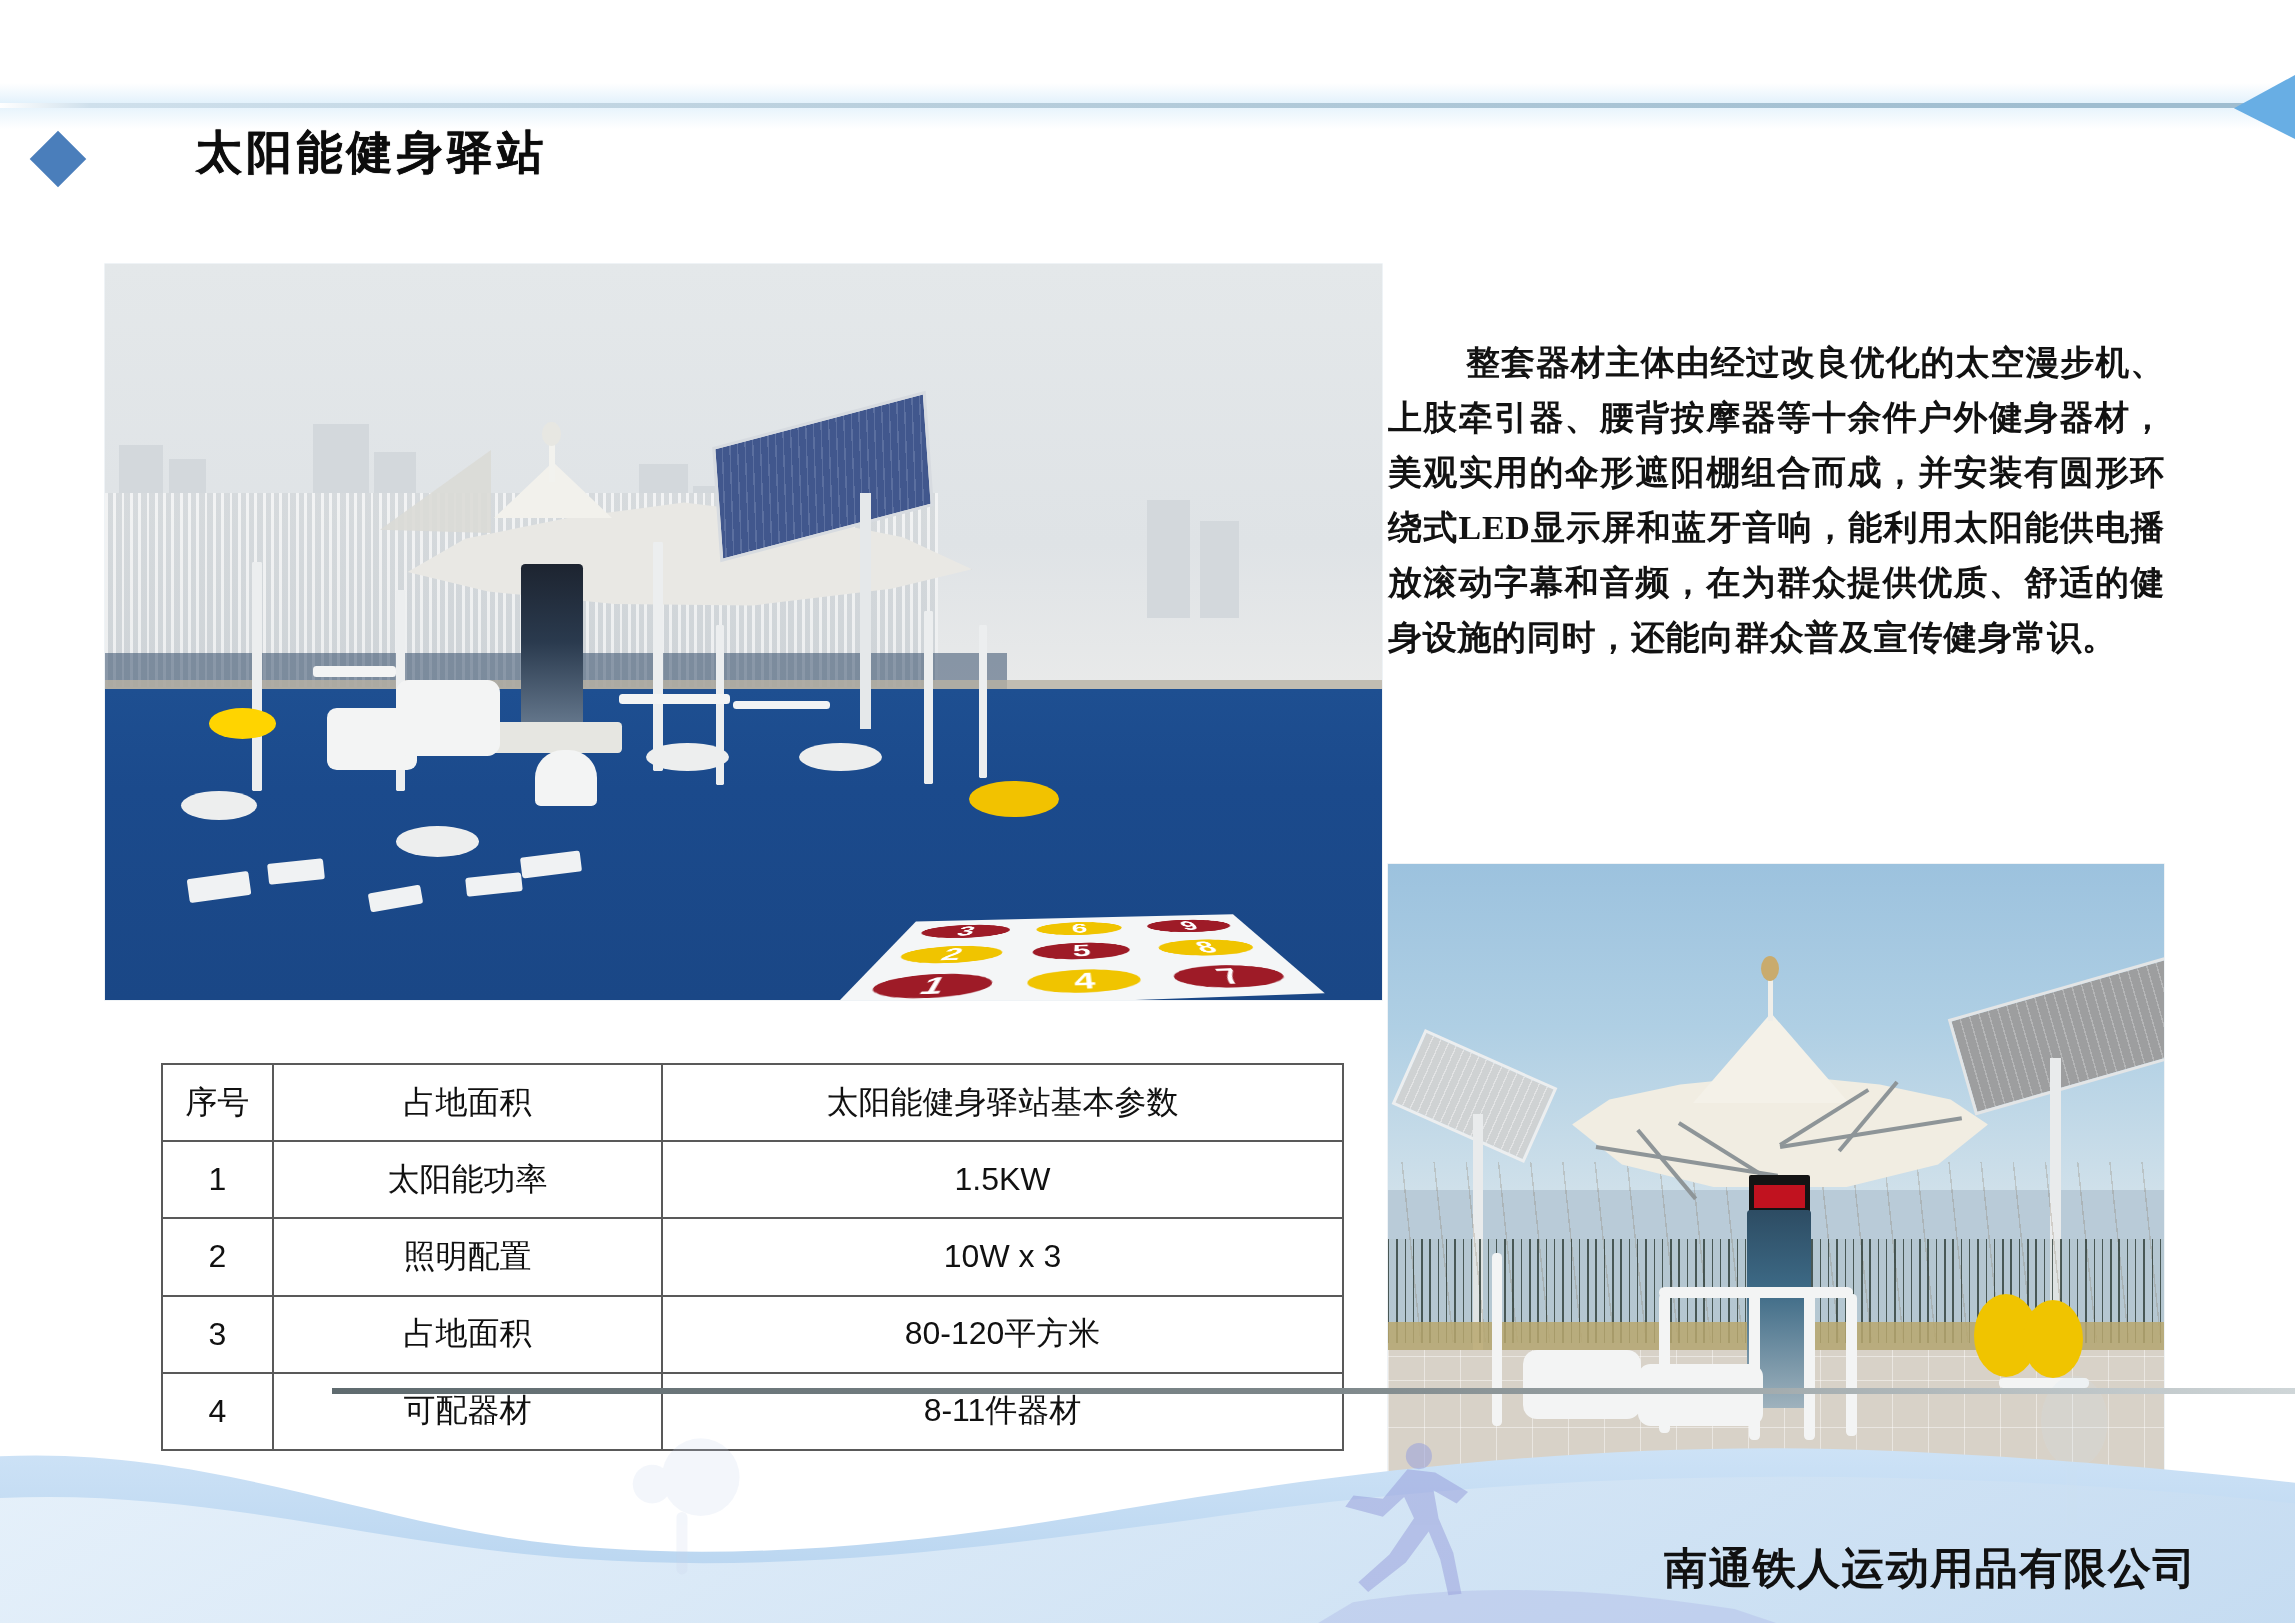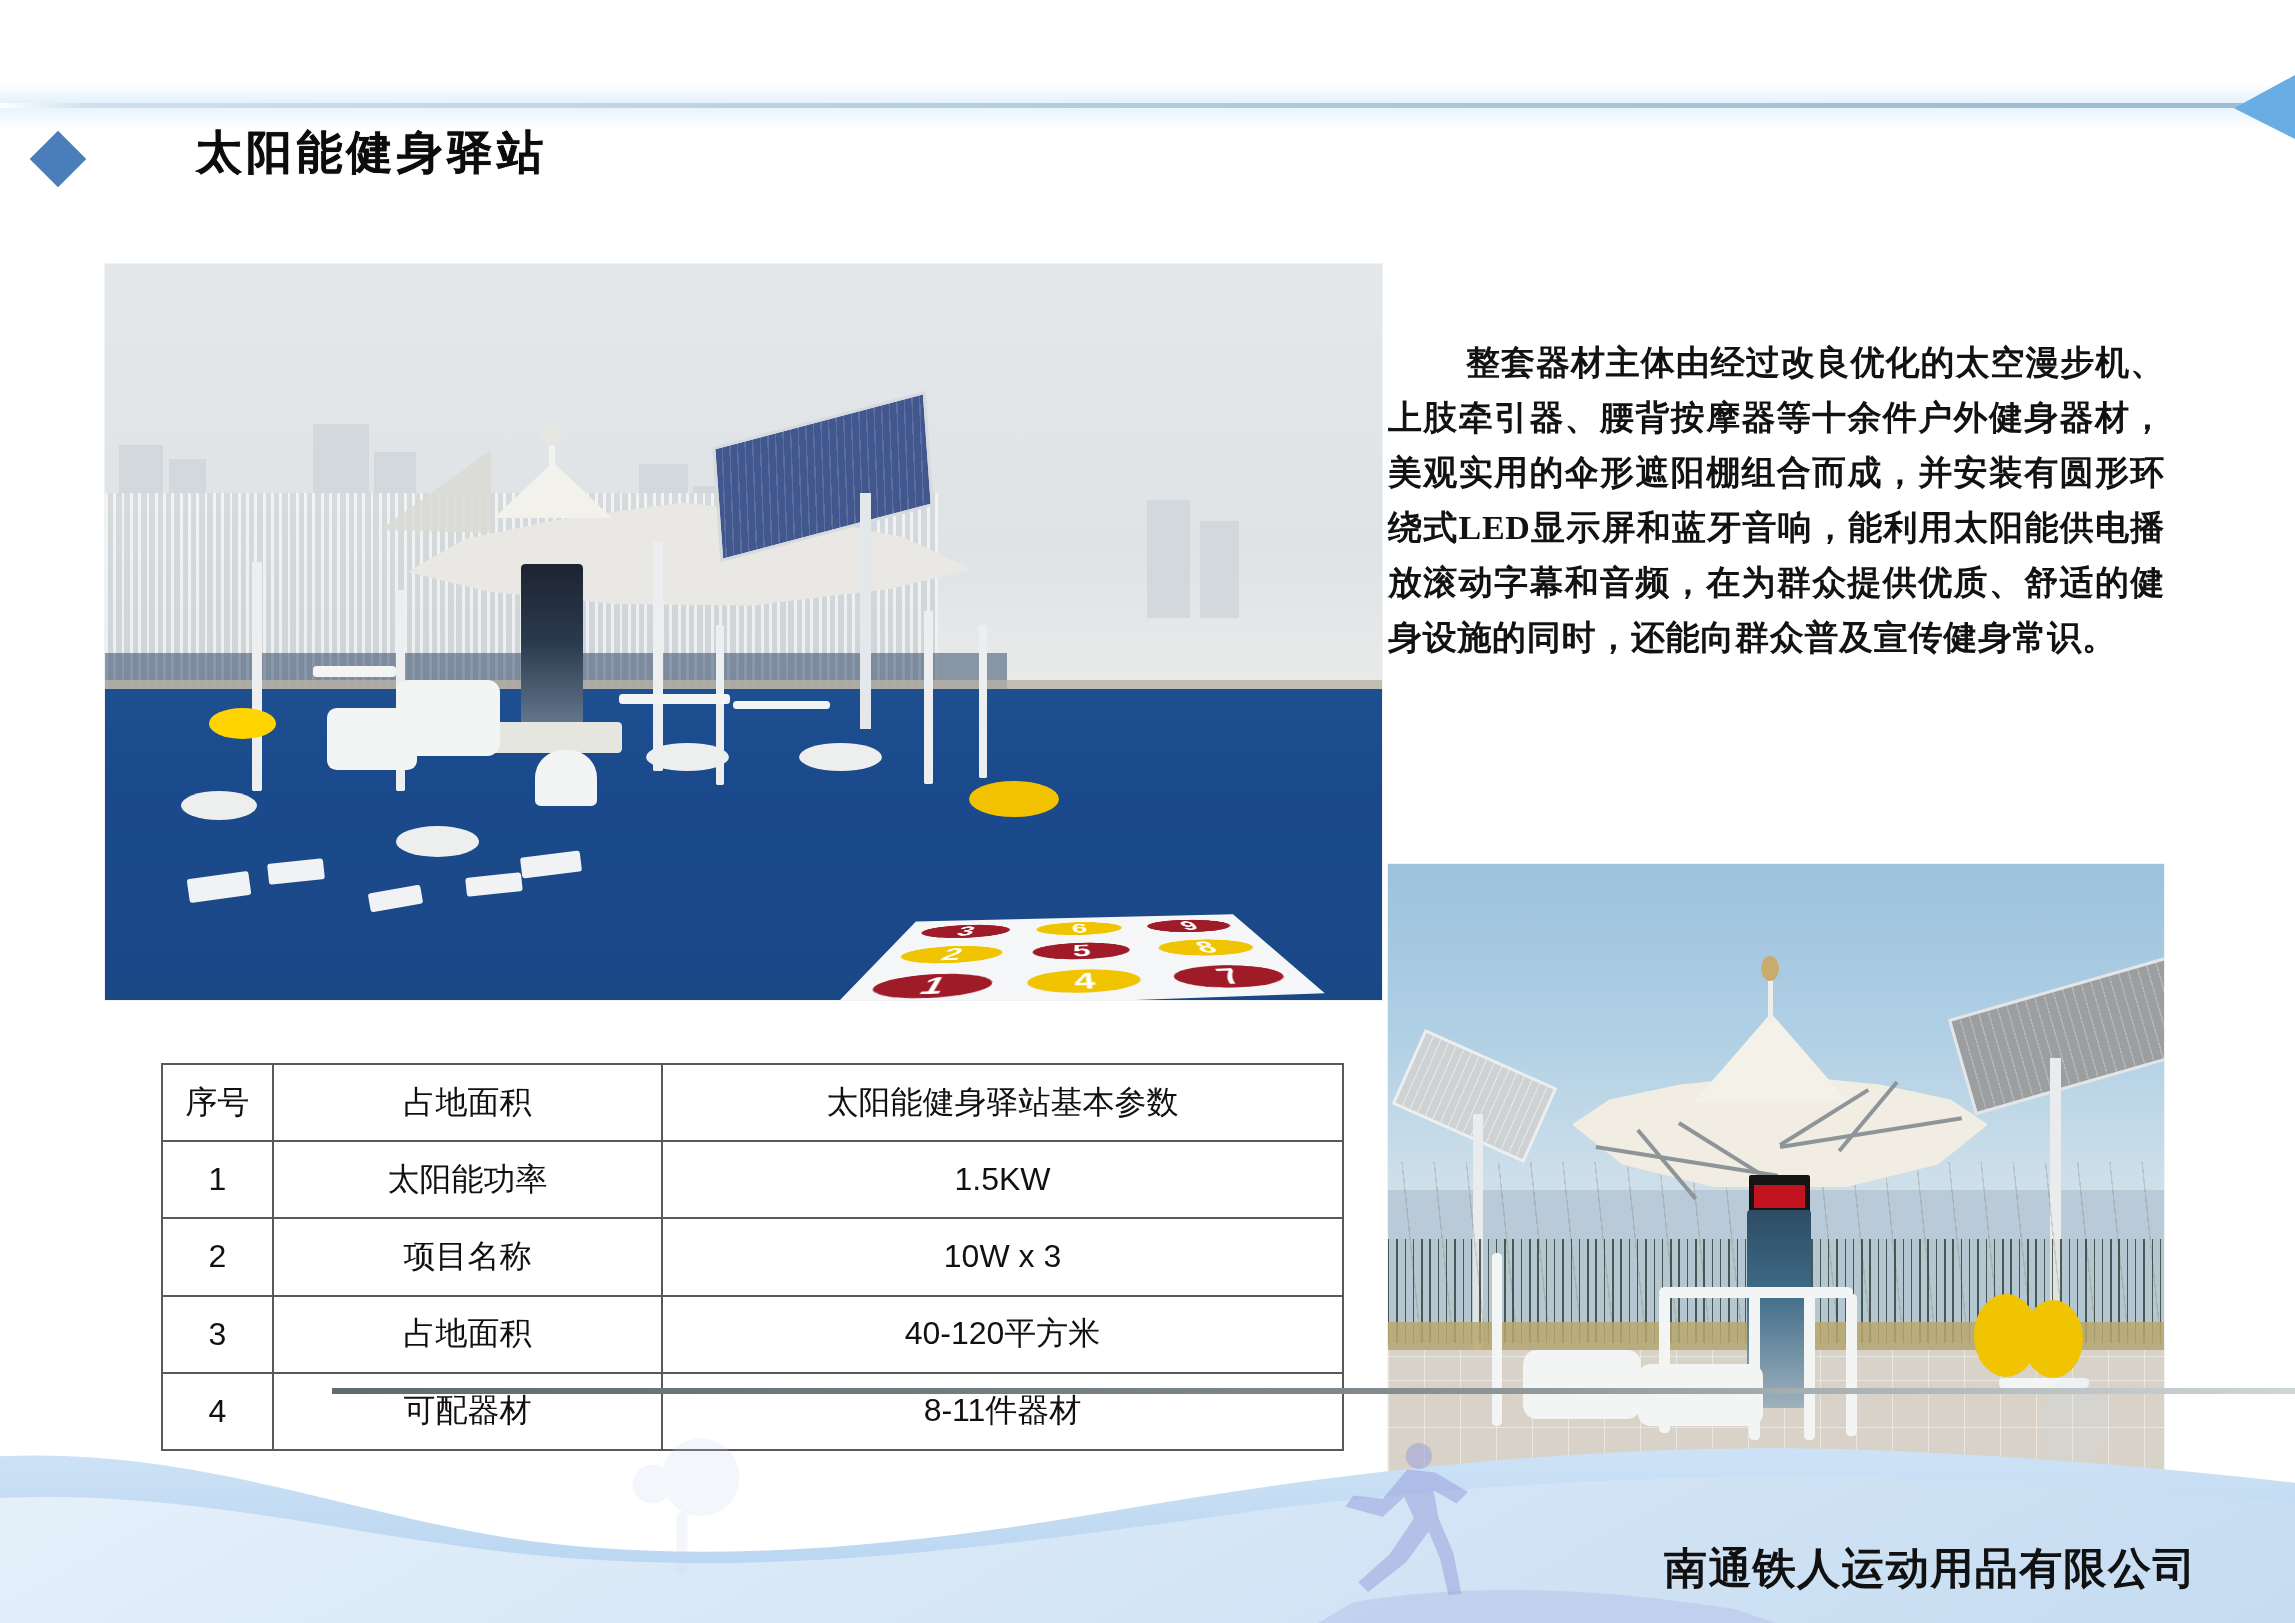--- a/index.html
+++ b/index.html
@@ -374,27 +374,27 @@
         <td class="col-item">占地面积</td>
         <td class="col-val">太阳能健身驿站基本参数</td>
       </tr>
       <tr>
         <td>1</td>
         <td>太阳能功率</td>
         <td>1.5KW</td>
       </tr>
       <tr>
         <td>2</td>
-        <td>项目名称</td>
+        <td>照明配置</td>
         <td>10W x 3</td>
       </tr>
       <tr>
         <td>3</td>
         <td>占地面积</td>
-        <td>40-120平方米</td>
+        <td>80-120平方米</td>
       </tr>
       <tr>
         <td>4</td>
         <td>可配器材</td>
         <td>8-11件器材</td>
       </tr>
     </tbody>
   </table>
 
   <div class="footer">

